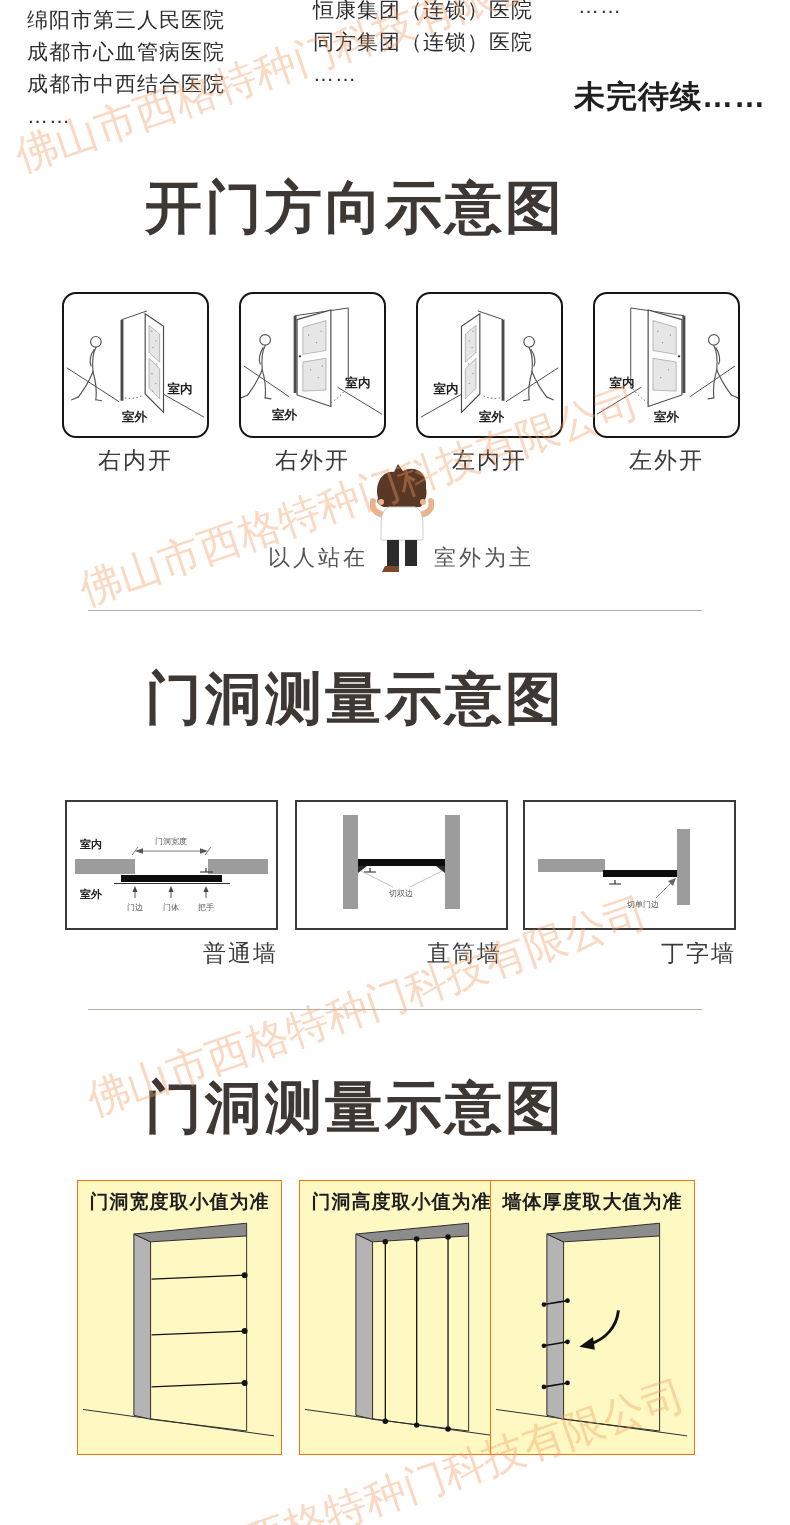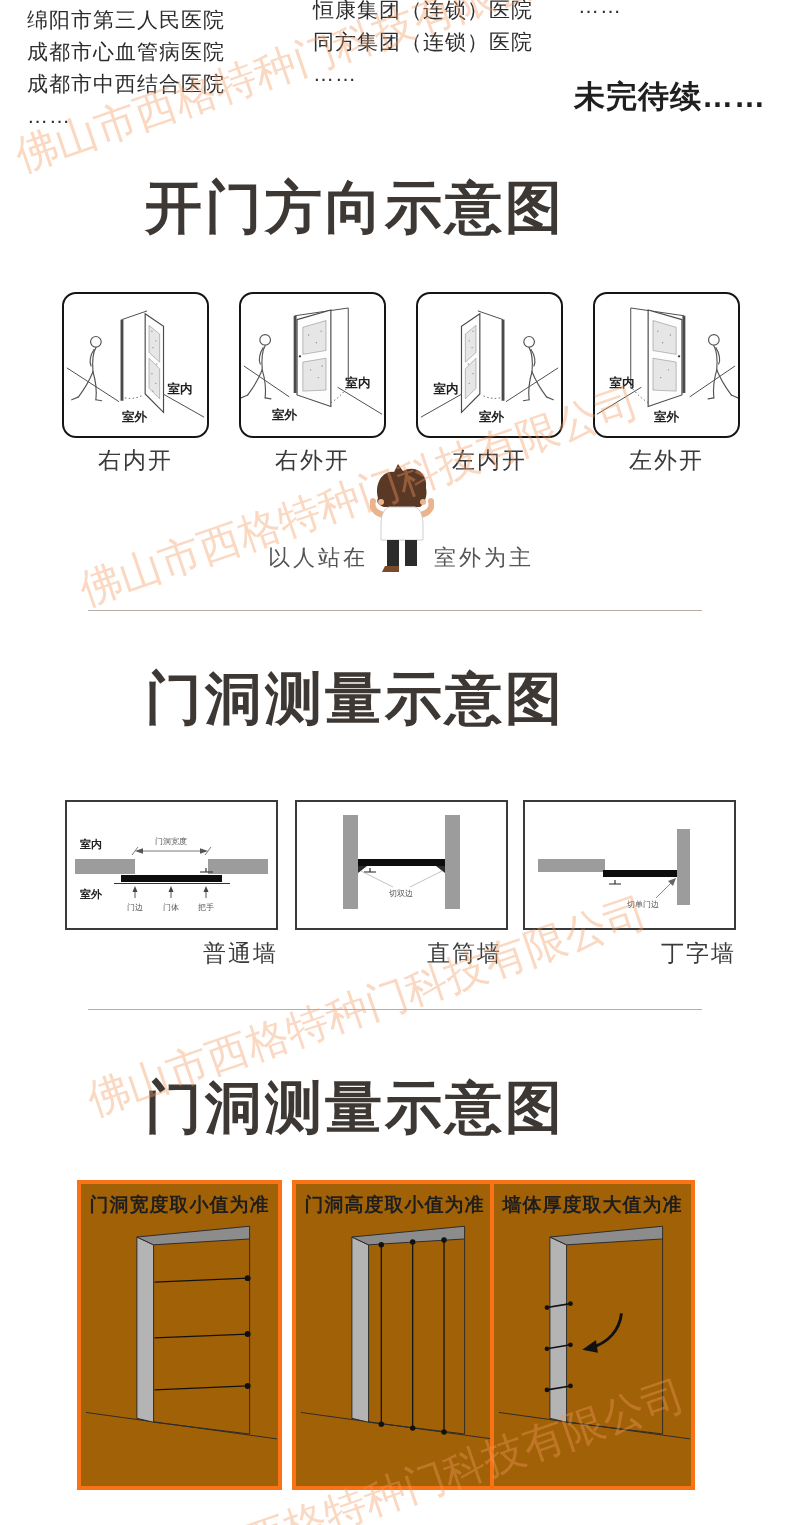--- a/index.html
+++ b/index.html
@@ -23,22 +23,22 @@
   
   .stand-cap{position:absolute;top:543px;font-size:22px;color:#555;letter-spacing:3px;white-space:nowrap;}
   
   .wall-box{position:absolute;top:800px;width:213px;height:130px;box-sizing:border-box;
             border:2px solid #3a3a3a;background:#fff;}
   .wall-box svg{width:100%;height:100%;display:block;}
   .wall-cap{position:absolute;top:938px;width:213px;text-align:right;font-size:23px;color:#3a3a3a;letter-spacing:2px;}
   .wlab{font-family:"Liberation Serif","DejaVu Serif",serif;font-weight:700;font-size:11px;fill:#222;}
   .wann{font-size:8px;fill:#555;}
   
-  .meas-box{position:absolute;top:1180px;width:205px;height:310px;box-sizing:border-box;
-            border:4px solid #f97316;background:#a16207;}
+  .meas-box{position:absolute;top:1180px;width:205px;height:275px;box-sizing:border-box;
+            border:1px solid #f97316;background:#fef9c3;}
   .meas-title{position:absolute;top:8px;left:0;width:100%;text-align:center;
               font-size:19px;font-weight:700;color:#1e1e1e;letter-spacing:1px;}
   .meas-box svg{position:absolute;top:34px;left:2px;width:197px;height:235px;}
   
   .wm{position:absolute;z-index:5;pointer-events:none;white-space:nowrap;line-height:1;
       font-size:42px;letter-spacing:0;color:rgba(242,152,92,0.38);
       transform:rotate(-19deg);transform-origin:0 0;font-family:"Liberation Sans","DejaVu Sans",sans-serif;}
 </style>
 </head>
 <body>
@@ -322,21 +322,21 @@
         <line x1="73" y1="62" x2="168" y2="58"></line>
           <circle cx="168" cy="58" r="3" fill="#111" stroke="none"></circle>
         <line x1="73" y1="119" x2="168" y2="115"></line>
           <circle cx="168" cy="115" r="3" fill="#111" stroke="none"></circle>
         <line x1="73" y1="172" x2="168" y2="168"></line>
           <circle cx="168" cy="168" r="3" fill="#111" stroke="none"></circle>
       </g>
     </svg>
   </div>
 
-  <div class="meas-box" style="left:292px;">
+  <div class="meas-box" style="left:299px;">
     <div class="meas-title">门洞高度取小值为准</div>
     <svg viewBox="0 0 201 233">
       <g stroke="#2b2b2b" stroke-width="1" fill="none">
         <path d="M3,195 L198,222"></path>
         <polygon points="55,16 72,24 72,205 55,201" fill="#b4b4b4"></polygon>
         <polygon points="55,16 170,5 170,18 72,24" fill="#8c8c8c"></polygon>
         <line x1="170" y1="18" x2="170" y2="217"></line>
         <line x1="72" y1="205" x2="170" y2="217"></line>
       </g>
       <g stroke="#111" stroke-width="1.3">

